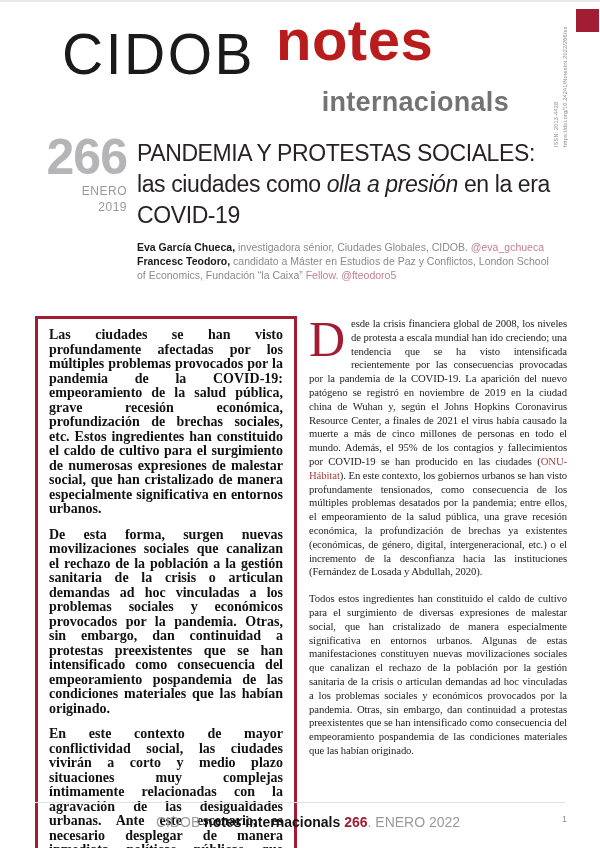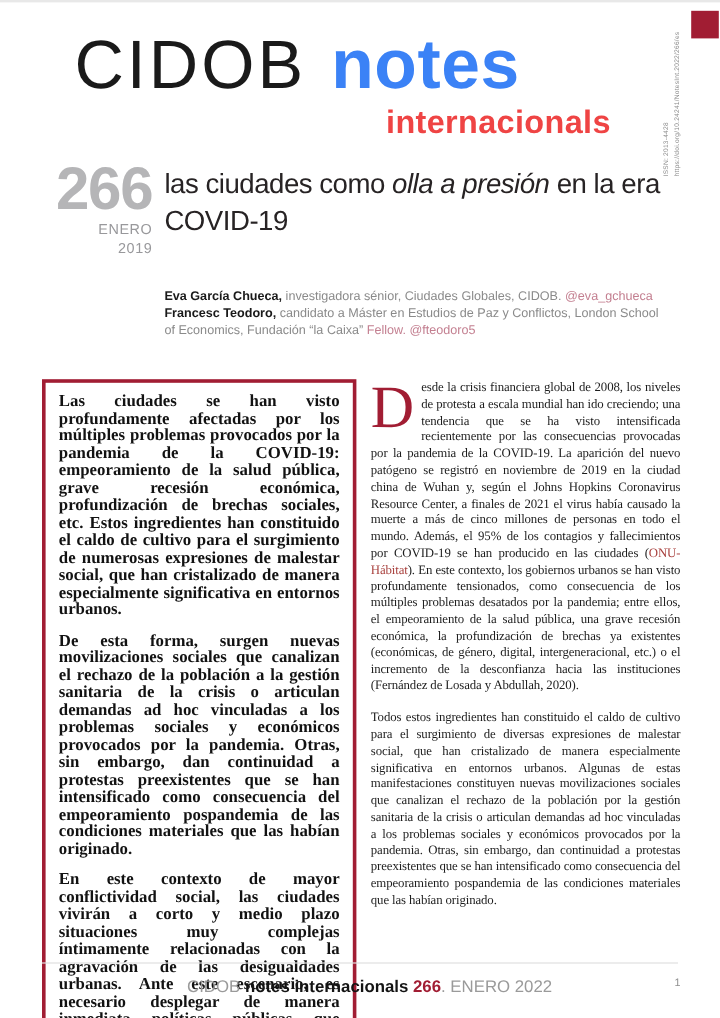--- a/index.html
+++ b/index.html
@@ -6,26 +6,26 @@
   .page{
     position:relative;width:600px;height:848px;margin:2px auto;background:#ffffff;
     overflow:hidden;font-family:"Liberation Sans",sans-serif;
   }
   
   .brand-cidob{
     position:absolute;left:62px;top:22px;font-size:57px;line-height:60px;
     font-weight:300;letter-spacing:2.5px;color:#1a1a1a;
   }
   .brand-notes{
-    position:absolute;left:276px;top:22px;font-size:58px;line-height:60px;
-    font-weight:800;letter-spacing:0.5px;color:#3b82f6;
+    position:absolute;left:276px;top:8px;font-size:58px;line-height:60px;
+    font-weight:800;letter-spacing:0.5px;color:#b91c1c;
   }
   .brand-internacionals{
     position:absolute;left:137px;top:85px;width:372px;text-align:right;
-    font-size:27px;font-weight:800;color:#ef4444;letter-spacing:0.3px;
+    font-size:27px;font-weight:800;color:#737373;letter-spacing:0.3px;
   }
   .red-square{position:absolute;left:576px;top:7px;width:23px;height:23px;background:#a11d33;}
   .issn-block{
     position:absolute;left:552px;top:20px;height:125px;
     writing-mode:vertical-rl;transform:rotate(180deg);
     font-size:5.5px;line-height:8.5px;color:#8a8a8a;letter-spacing:0.2px;white-space:nowrap;
   }
   
   .issue{position:absolute;left:35px;top:133px;width:92px;text-align:right;}
   .issue-num{font-size:50px;line-height:44px;font-weight:800;letter-spacing:-1px;color:#b5b5b7;}
@@ -83,20 +83,21 @@
     <div>https://doi.org/10.24241/NotesInt.2022/266/es</div>
   </div>
 
   <div class="issue">
     <div class="issue-num">266</div>
     <div class="issue-month">ENERO</div>
     <div class="issue-year">2019</div>
   </div>
 
   <div class="title">
+    <div class="tline">PANDEMIA Y PROTESTAS SOCIALES:</div>
     <div class="tline"><span>las ciudades como </span><span class="it">olla a presión</span><span> en la era</span></div>
     <div class="tline">COVID-19</div>
   </div>
 
   <div class="authors">
     <span class="nm">Eva García Chueca,</span><span class="rl"> investigadora sénior, Ciudades Globales, CIDOB. </span><a class="hd">@eva_gchueca</a><br>
     <span class="nm">Francesc Teodoro,</span><span class="rl"> candidato a Máster en Estudios de Paz y Conflictos, London School of Economics, Fundación “la Caixa” </span><a class="hd">Fellow. @fteodoro5</a>
   </div>
 
   <div class="abstract">

